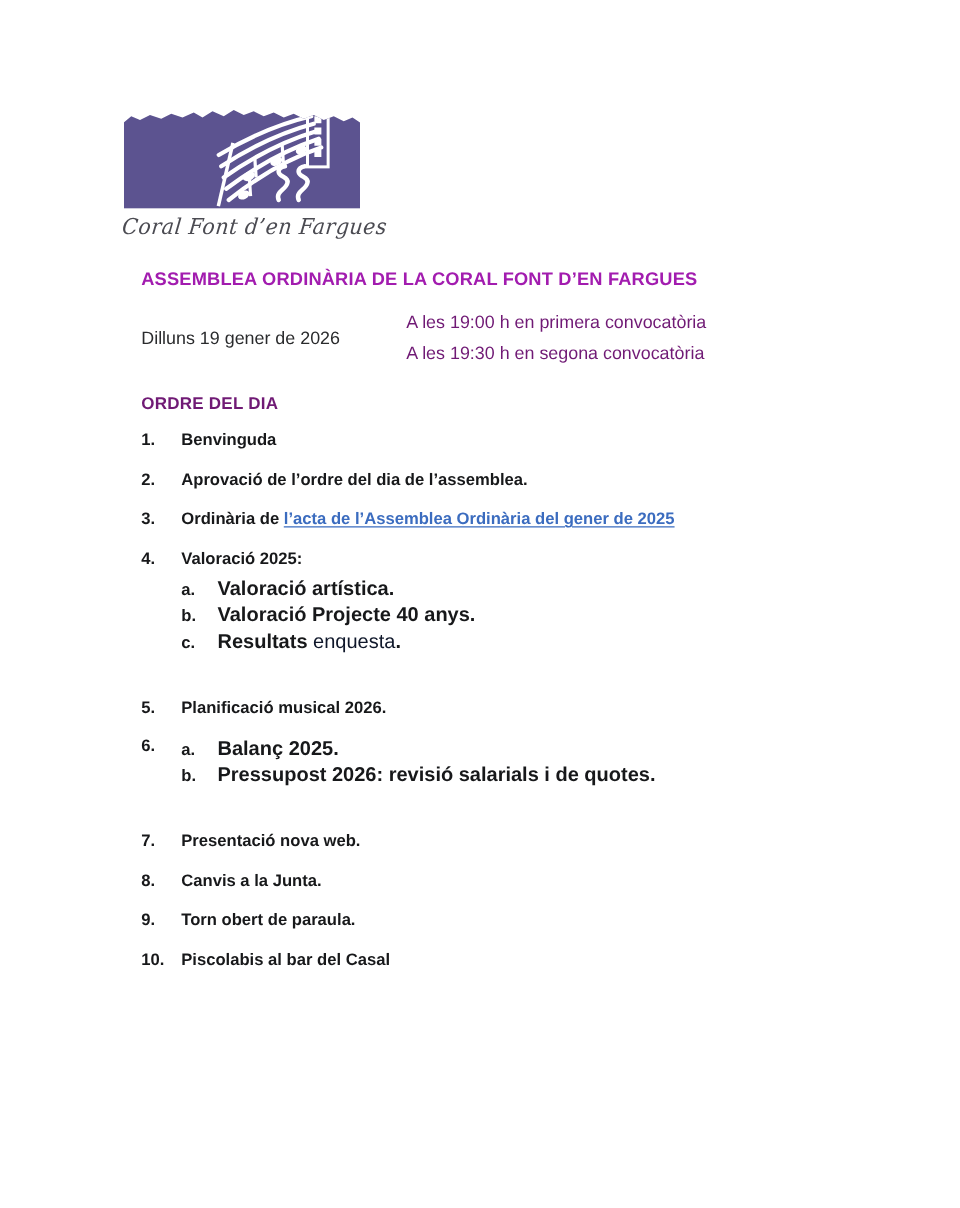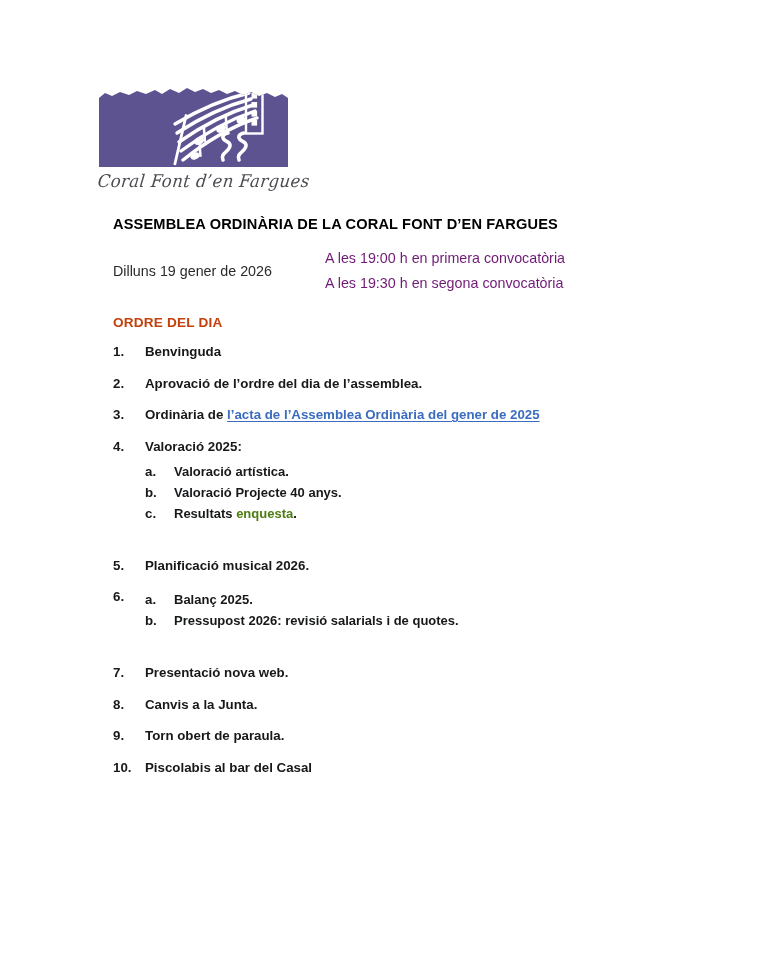--- a/index.html
+++ b/index.html
@@ -60,21 +60,21 @@
   }
 
   
   .doc-title {
     position: absolute;
     left: 113px;
     top: 216px;
     font-size: 14.6px;
     font-weight: bold;
     letter-spacing: 0.15px;
-    color: #000000;
+    color: #a21caf;
     white-space: nowrap;
   }
 
   .meeting-info {
     position: absolute;
     left: 113px;
     top: 246px;
     width: 560px;
   }
   .meeting-row {
@@ -101,21 +101,21 @@
     line-height: 25px;
   }
 
   .agenda-heading {
     position: absolute;
     left: 113px;
     top: 315px;
     font-size: 13.6px;
     font-weight: bold;
     letter-spacing: 0.2px;
-    color: #c2410c;
+    color: #701a75;
     white-space: nowrap;
   }
 
   .agenda-list {
     position: absolute;
     left: 113px;
     top: 344px;
     width: 600px;
   }
   .agenda-item {
@@ -153,37 +153,37 @@
   .sub-marker {
     position: absolute;
     left: 0;
     top: 0;
     width: 24px;
     font-size: 13.3px;
     font-weight: bold;
     color: #17181a;
   }
   .sub-text {
-    font-size: 13px;
+    font-size: 16px;
     font-weight: bold;
     color: #17181a;
     white-space: nowrap;
   }
 
   a.doc-link {
     color: #3b6cbf;
     text-decoration: underline;
     text-decoration-thickness: 1px;
     text-underline-offset: 2px;
     font-weight: bold;
   }
   a.doc-link-strong {
-    color: #4d7c0f;
+    color: #0f172a;
     text-decoration: none;
-    font-weight: bold;
+    font-weight: normal;
   }
 </style>
 </head>
 <body>
 
 <div class="page">
 
   <div class="logo-block">
     <div class="logo-mark">
       <svg width="189" height="81" viewBox="0 0 189 81" aria-hidden="true">

